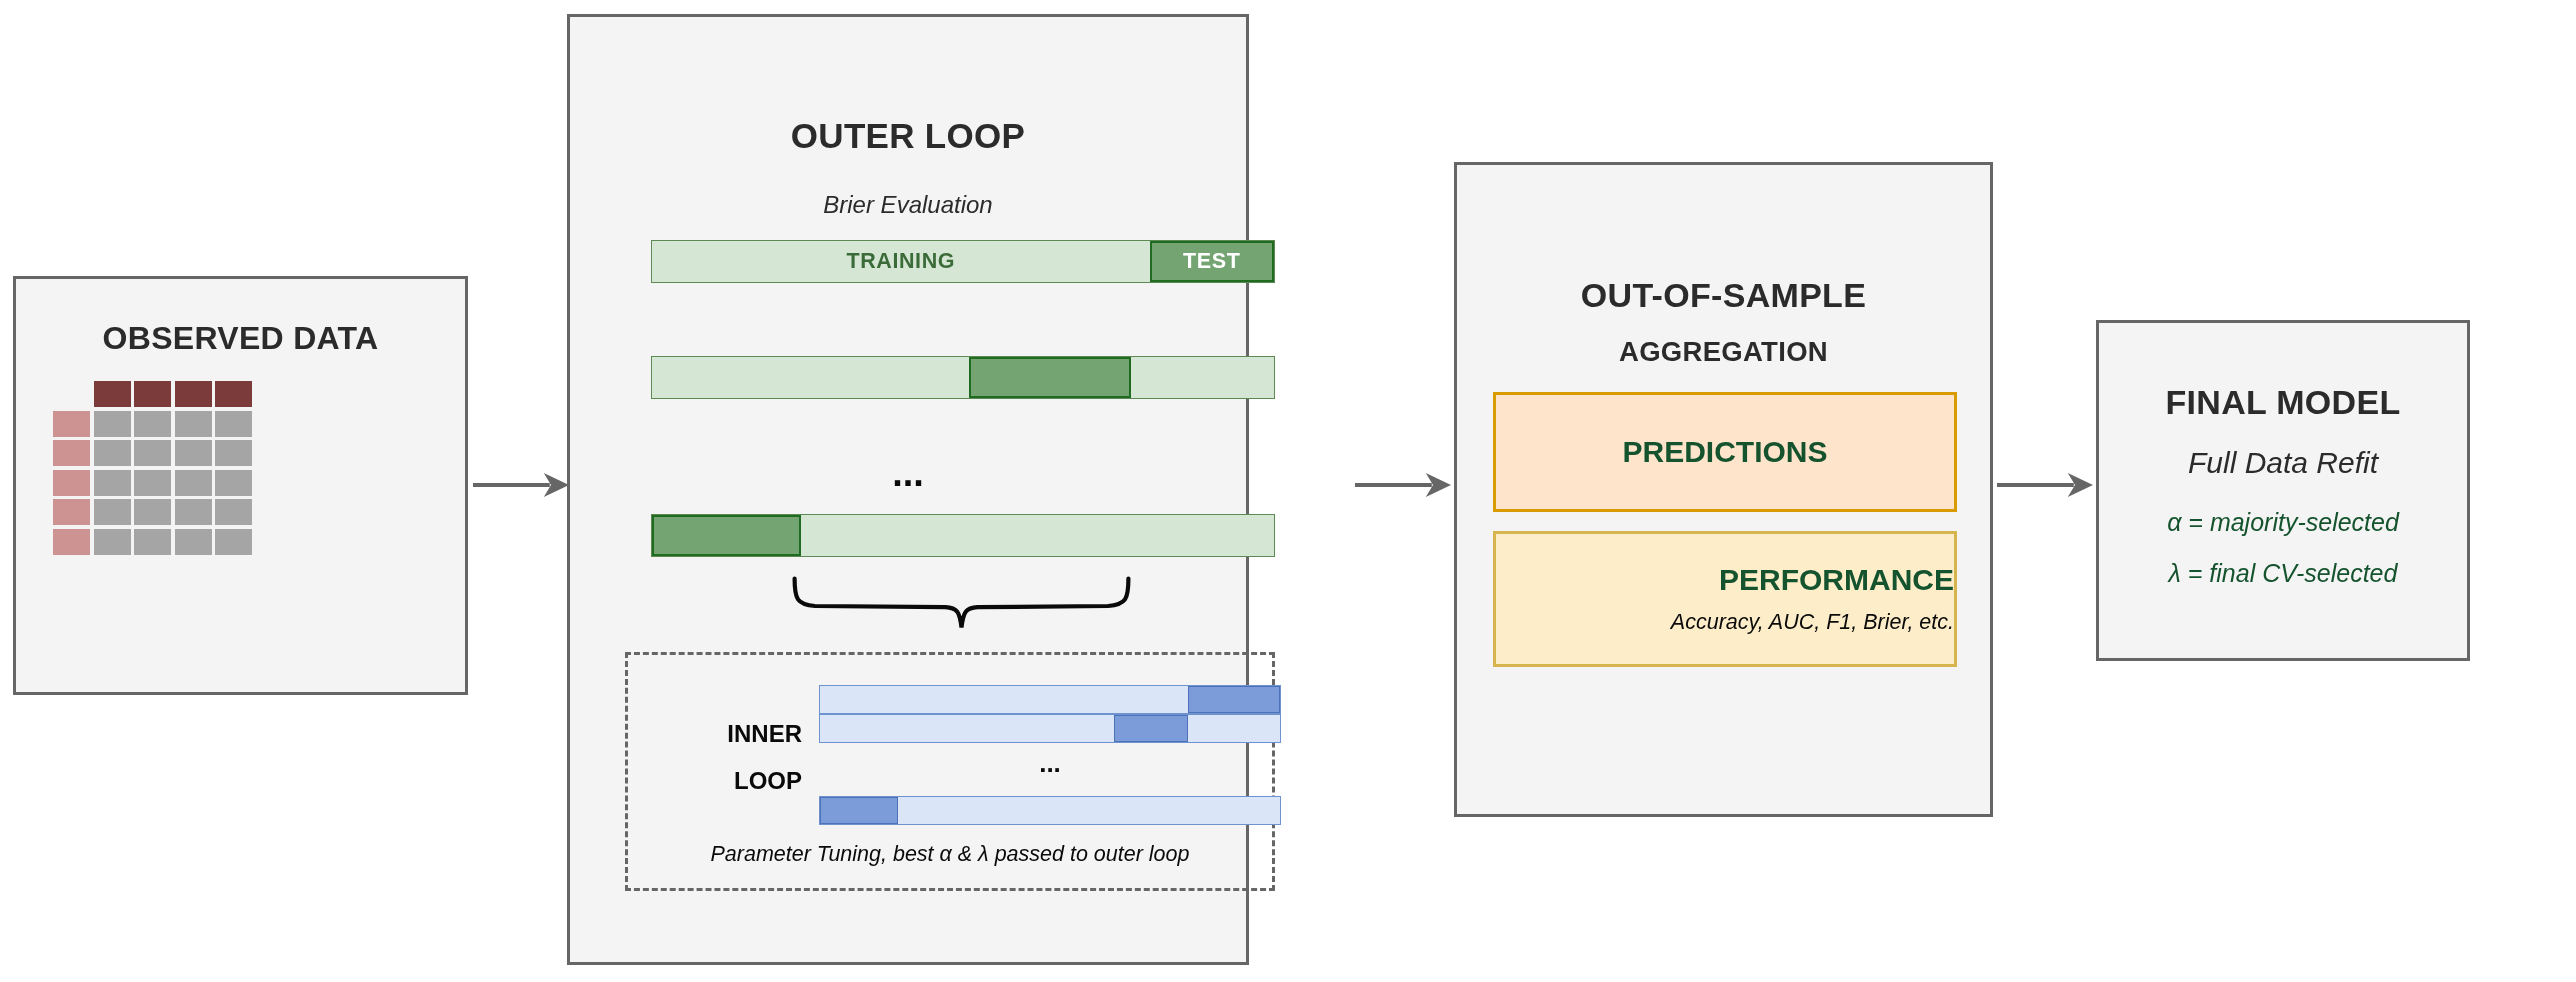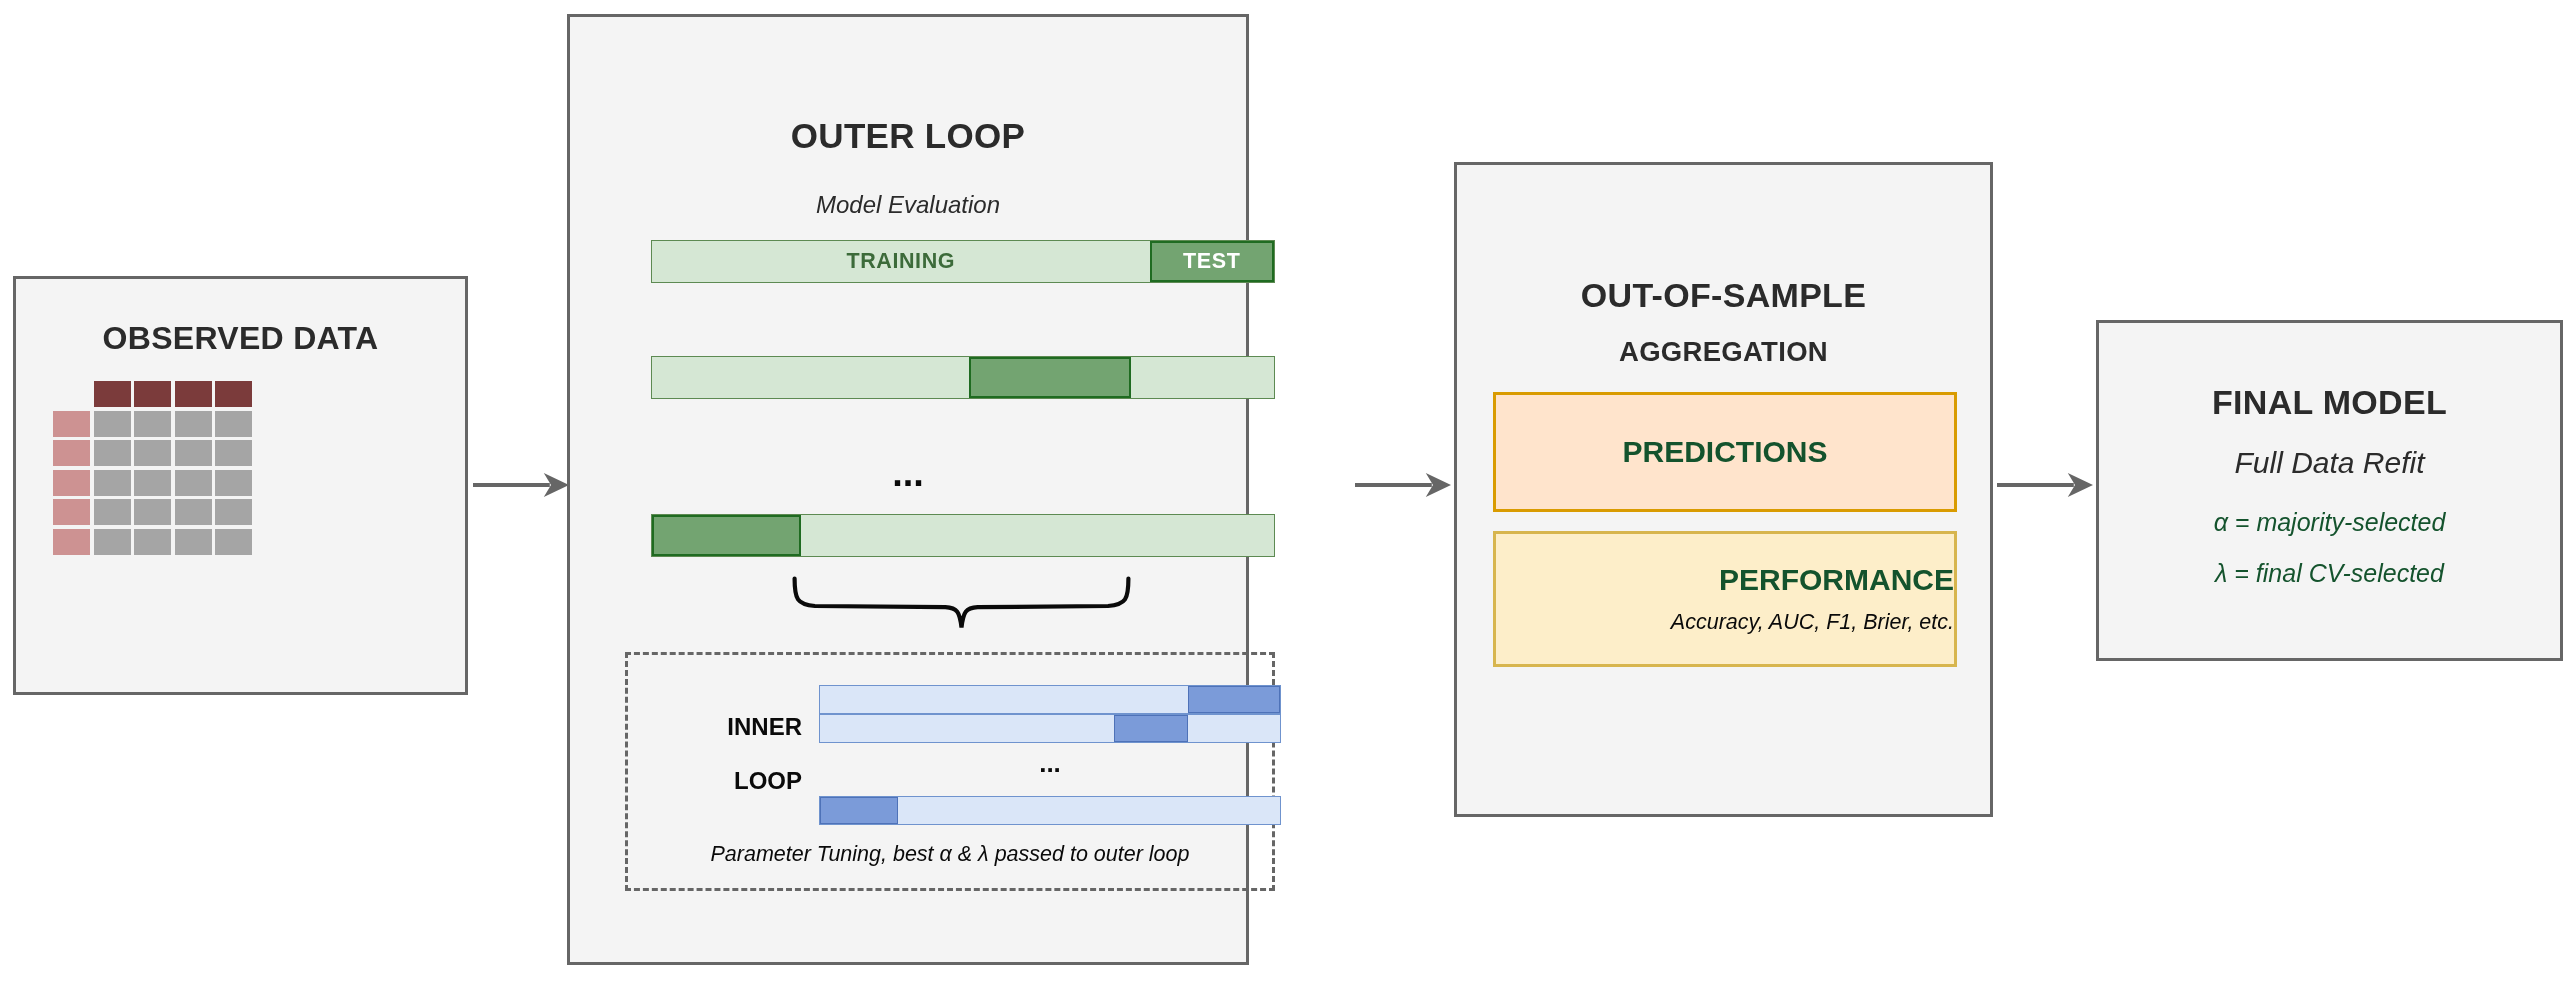--- a/index.html
+++ b/index.html
@@ -97,21 +97,21 @@
   <svg width="96" height="24" viewBox="0 0 160 40">
     <line x1="0" y1="20" x2="128" y2="20" stroke="#666666" stroke-width="7"></line>
     <path d="M160,20 L118,40 L130,20 L118,0 Z" fill="#666666"></path>
   </svg>
 </div>
 
 <div class="abs panel" style="left:567px;top:13.8px;width:682px;height:951px;">
 
   <div class="abs panel-title" style="left:0;top:99px;width:100%;font-size:35px;">OUTER LOOP</div>
 
-  <div class="abs panel-sub" style="left:0;top:174px;width:100%;font-size:24px;">Model Evaluation</div>
+  <div class="abs panel-sub" style="left:0;top:174px;width:100%;font-size:24px;">Brier Evaluation</div>
 
   <div class="abs fold" style="left:81px;top:223px;width:624px;">
     <div class="seg train" style="width:80%;">TRAINING</div>
     <div class="seg test" style="width:20%;">TEST</div>
   </div>
 
   <div class="abs fold" style="left:81px;top:339px;width:624px;">
     <div class="seg train" style="width:51%;"></div>
     <div class="seg test" style="width:26%;"></div>
     <div class="seg train" style="width:23%;"></div>
@@ -126,21 +126,21 @@
 
   <div class="abs" style="left:221px;top:559px;width:341px;height:54px;">
     <svg width="341" height="54" viewBox="0 0 570 90" fill="none">
       <path d="M6,4 C6,38 10,48 40,50 L258,52 C278,53 282,60 285,86
                C288,60 292,53 312,52 L530,50 C560,48 564,38 564,4" stroke="#0a0a0a" stroke-width="7" stroke-linecap="round" fill="none"></path>
     </svg>
   </div>
 
   <div class="abs inner-box" style="left:55px;top:635px;width:650px;height:239px;">
 
-    <div class="abs inner-label" style="left:12px;top:58px;width:162px;font-size:24px;">INNER</div>
+    <div class="abs inner-label" style="left:12px;top:65px;width:162px;font-size:24px;">INNER</div>
     <div class="abs inner-label" style="left:12px;top:112px;width:162px;font-size:24px;">LOOP</div>
 
     <div class="abs ifold" style="left:191px;top:30px;width:462px;">
       <div class="iseg itrain" style="width:80%;"></div>
       <div class="iseg ival" style="width:20%;"></div>
     </div>
 
     <div class="abs ifold" style="left:191px;top:59px;width:462px;">
       <div class="iseg itrain" style="width:64%;"></div>
       <div class="iseg ival" style="width:16%;"></div>
@@ -181,21 +181,21 @@
   </div>
 </div>
 
 <div class="abs" style="left:1997px;top:473px;width:96px;height:24px;">
   <svg width="96" height="24" viewBox="0 0 160 40">
     <line x1="0" y1="20" x2="128" y2="20" stroke="#666666" stroke-width="7"></line>
     <path d="M160,20 L118,40 L130,20 L118,0 Z" fill="#666666"></path>
   </svg>
 </div>
 
-<div class="abs panel" style="left:2096px;top:320px;width:467px;height:341px;">
+<div class="abs panel" style="left:2096px;top:320px;width:374px;height:341px;">
 
   <div class="abs panel-title" style="left:0;top:60px;width:100%;font-size:34px;">FINAL MODEL</div>
 
   <div class="abs panel-sub" style="left:0;top:123px;width:100%;font-size:30px;">Full Data Refit</div>
 
   <div class="abs fm-line" style="left:0;top:185px;width:100%;font-size:25px;">α = majority-selected</div>
 
   <div class="abs fm-line" style="left:0;top:236px;width:100%;font-size:25px;">λ = final CV-selected</div>
 </div>
 

